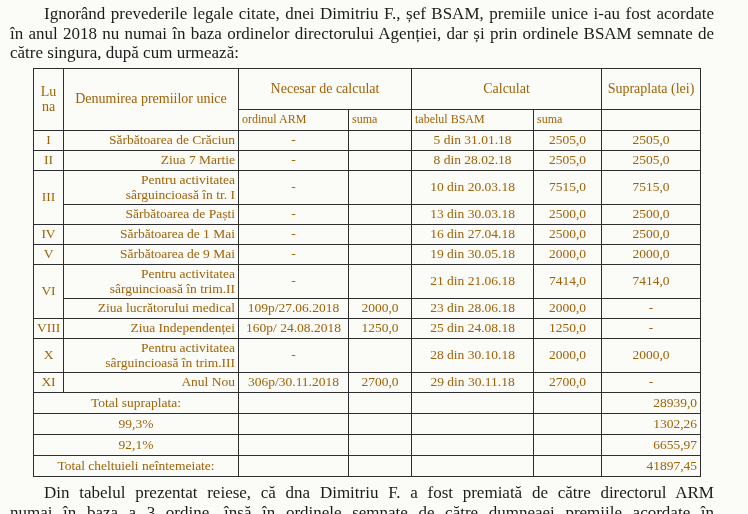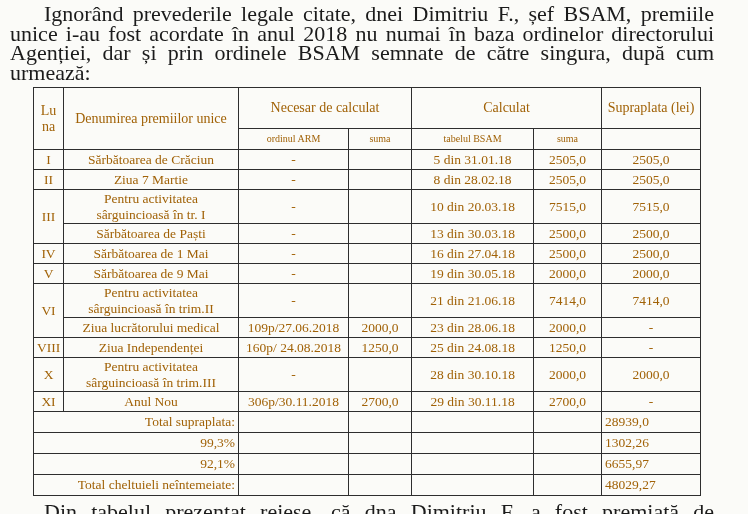--- a/index.html
+++ b/index.html
@@ -5,21 +5,21 @@
   html, body { margin: 0; padding: 0; }
   body {
     width: 748px; height: 514px;
     background: #fbfbf8;
     font-family: "Liberation Serif", serif;
     color: #1b1b1b;
     overflow: hidden;
   }
   .para {
     margin: 4px 34px 5px 10px;
-    font-size: 22px;
+    font-size: 17px;
     line-height: 19.5px;
     text-align: justify;
     text-indent: 34px;
   }
   .para.outro { margin-top: 6px; line-height: 20px; word-spacing: 4px; }
   table.premiums {
     border-collapse: collapse;
     table-layout: fixed;
     width: 667px;
     margin-left: 33px;
@@ -27,27 +27,27 @@
     line-height: 15.5px;
     color: #a16207;
   }
   table.premiums th, table.premiums td {
     border: 1px solid #2e2e2e;
     padding: 1px 3px;
     font-weight: normal;
     overflow: hidden;
   }
   tr.h1 th { height: 38px; font-size: 14px; text-align: center; vertical-align: middle; }
-  tr.h2 th { height: 18px; font-size: 10px; text-align: center; }
+  tr.h2 th { height: 18px; font-size: 12px; text-align: left; }
   tr.data td { height: 17px; }
   td.c { text-align: center; }
-  td.name { text-align: center; padding-left: 6px; margin-left: 7px; }
+  td.name { text-align: right; padding-left: 6px; margin-left: 7px; }
   tr.total td { height: 18px; }
-  td.total-label { text-align: right; }
-  td.total-value { text-align: left; }
+  td.total-label { text-align: center; }
+  td.total-value { text-align: right; }
 </style>
 </head>
 <body>
 
 <div class="doc">
 
   <p class="para">Ignorând prevederile legale citate, dnei Dimitriu F., șef BSAM, premiile unice i-au fost acordate în anul 2018 nu numai în baza ordinelor directorului Agenției, dar și prin ordinele BSAM semnate de către singura, după cum urmează:</p>
 
   <table class="premiums">
     <colgroup>
@@ -197,20 +197,20 @@
       <td></td>
       <td></td>
       <td class="total-value">6655,97</td>
     </tr>
     <tr class="total">
       <td colspan="2" class="total-label">Total cheltuieli neîntemeiate:</td>
       <td></td>
       <td></td>
       <td></td>
       <td></td>
-      <td class="total-value">48029,27</td>
+      <td class="total-value">41897,45</td>
     </tr>
   </tbody>
     </table>
 
   <p class="para outro">Din tabelul prezentat reiese, că dna Dimitriu F. a fost premiată de către directorul ARM numai în baza a 3 ordine, însă în ordinele semnate de către dumneaei premiile acordate în unele cazuri au fost majorate nejustificat, precum și fără acordul organului de conducere ierarhic superior.</p>
 
 </div>
 
 </body></html>

